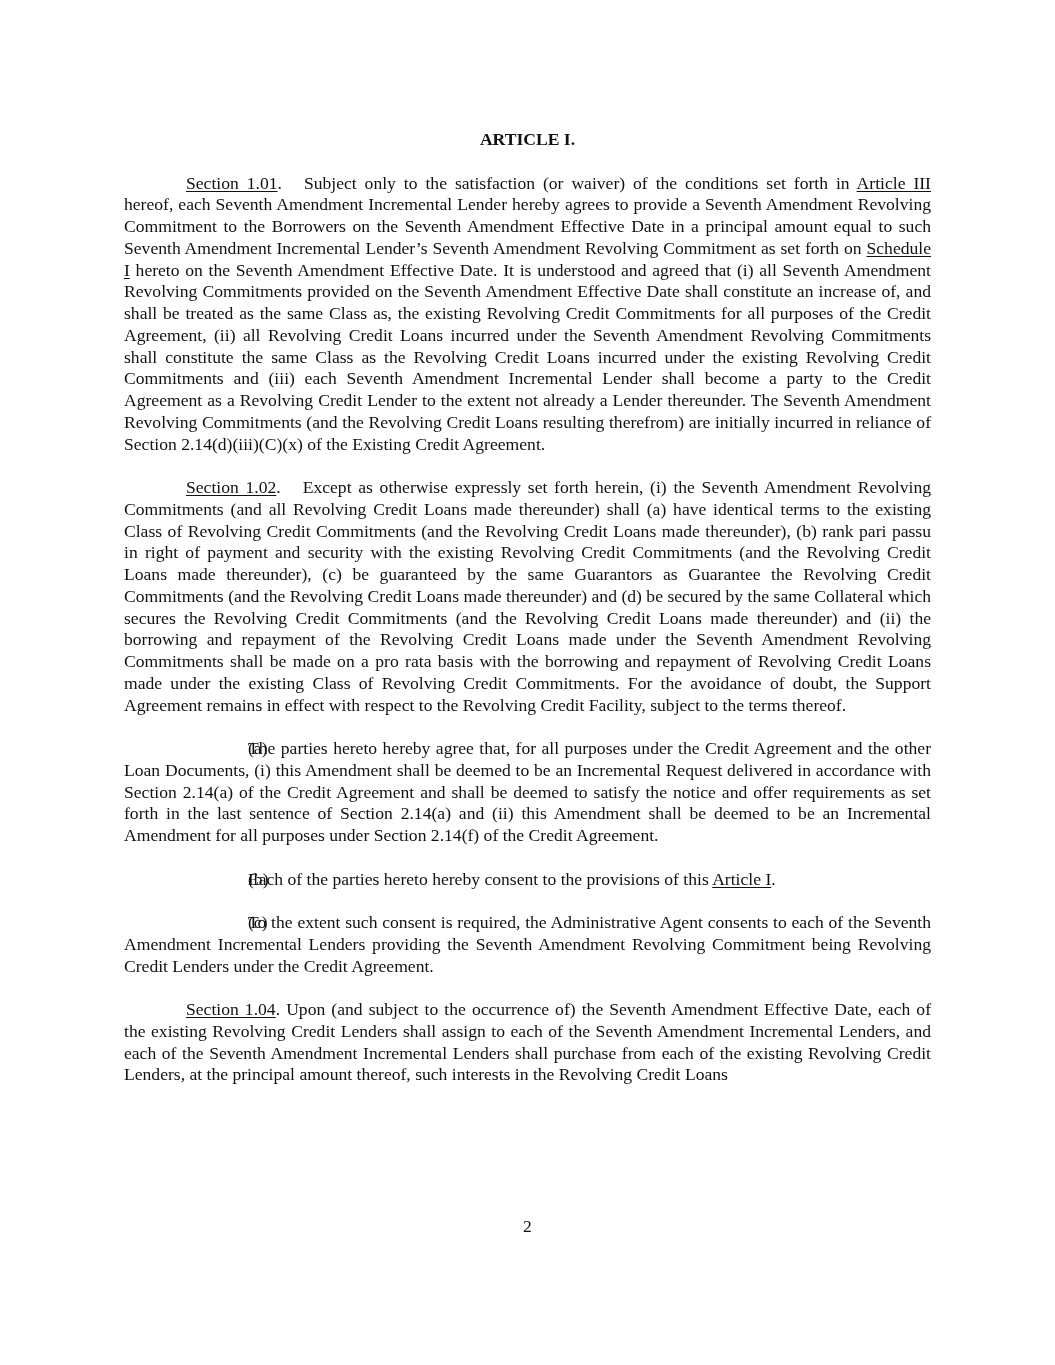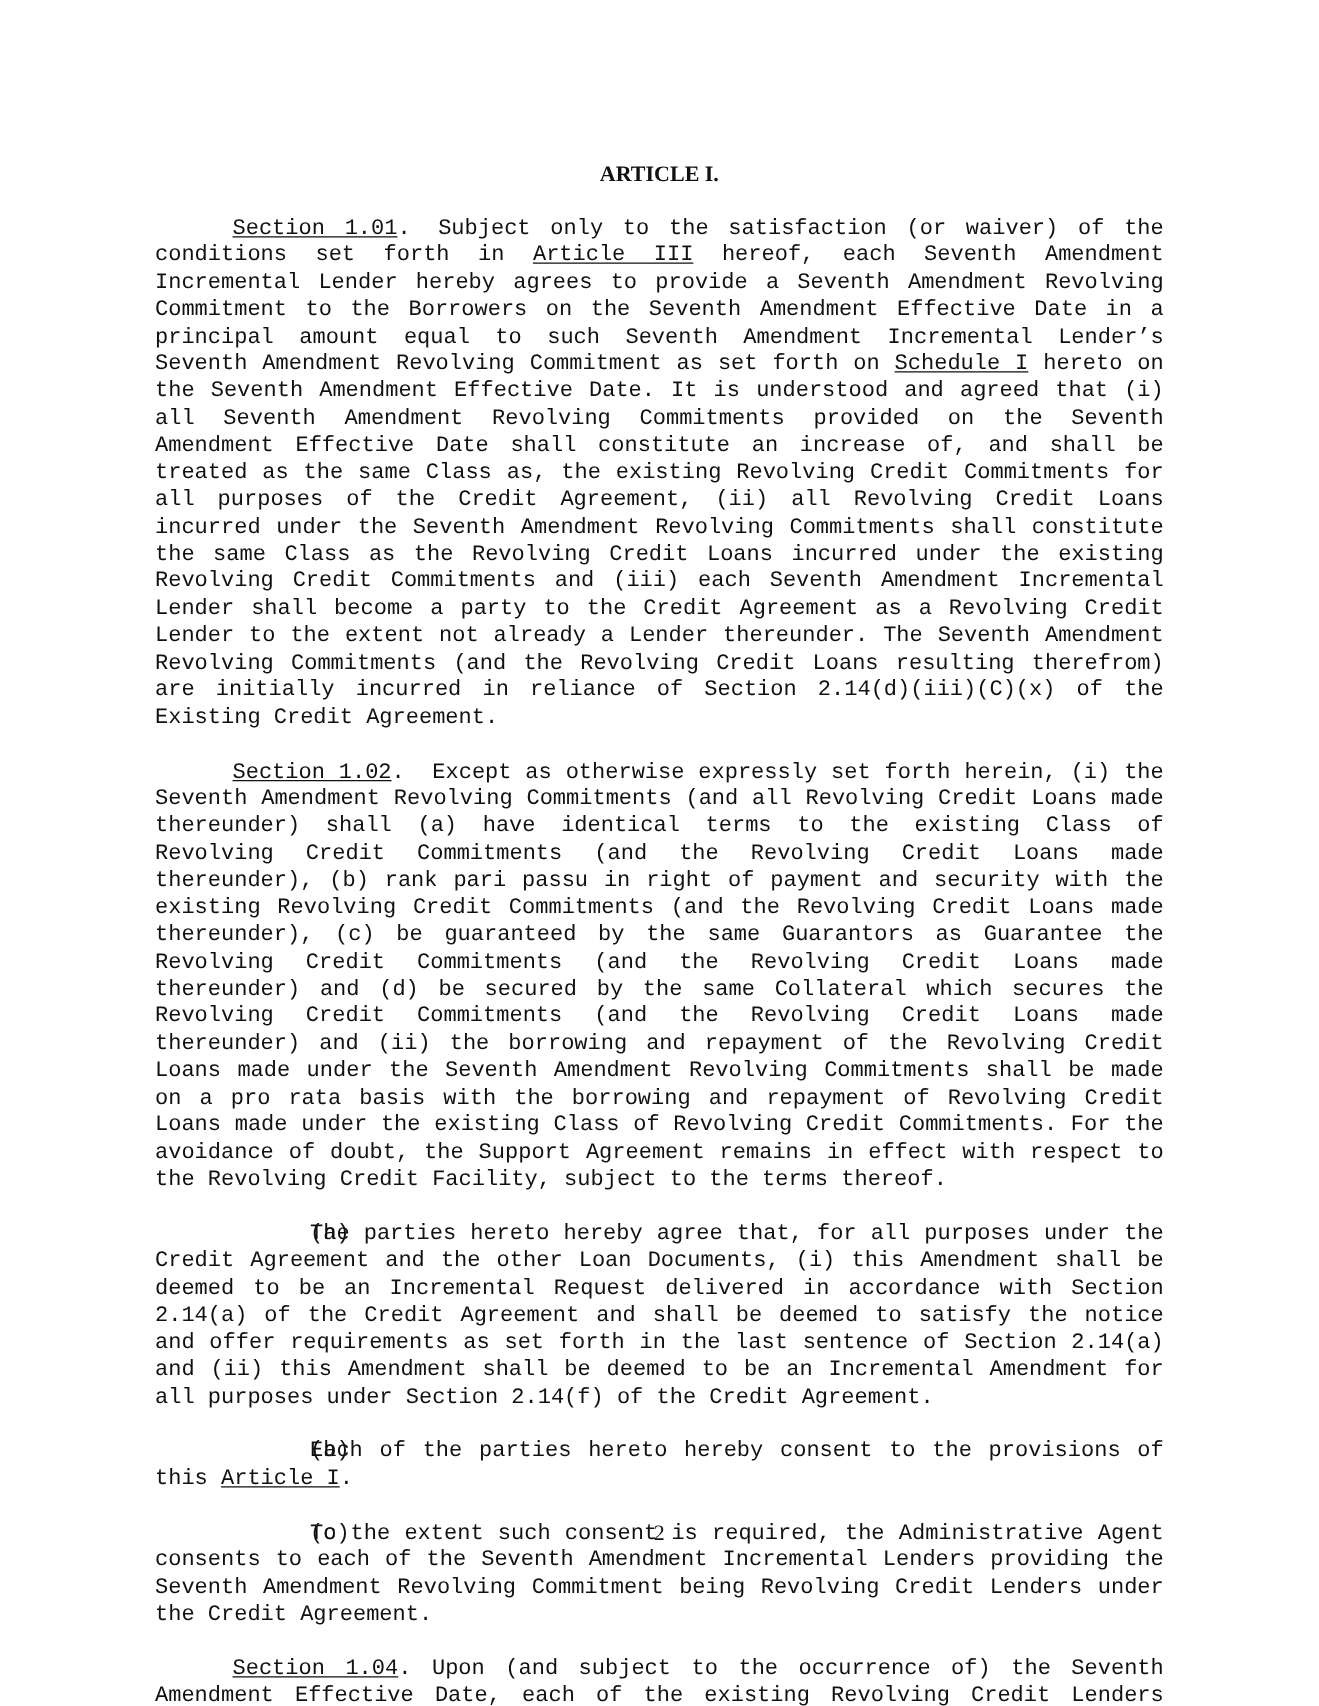--- a/index.html
+++ b/index.html
@@ -27,21 +27,20 @@
       text-align: center;
       font-weight: bold;
       margin: 0;
     }
     .para {
       text-align: justify;
       margin: 0 0 21.75px 0;
     }
     .indent {
       text-indent: 62px;
-      font-family: Liberation Mono, monospace;
     }
     .u {
       text-decoration: underline;
       text-underline-offset: 2px;
     }
     .tab {
       display: inline-block;
     }
     .tab-section { width: 22px; }
     .tab-item { width: 40px; }

